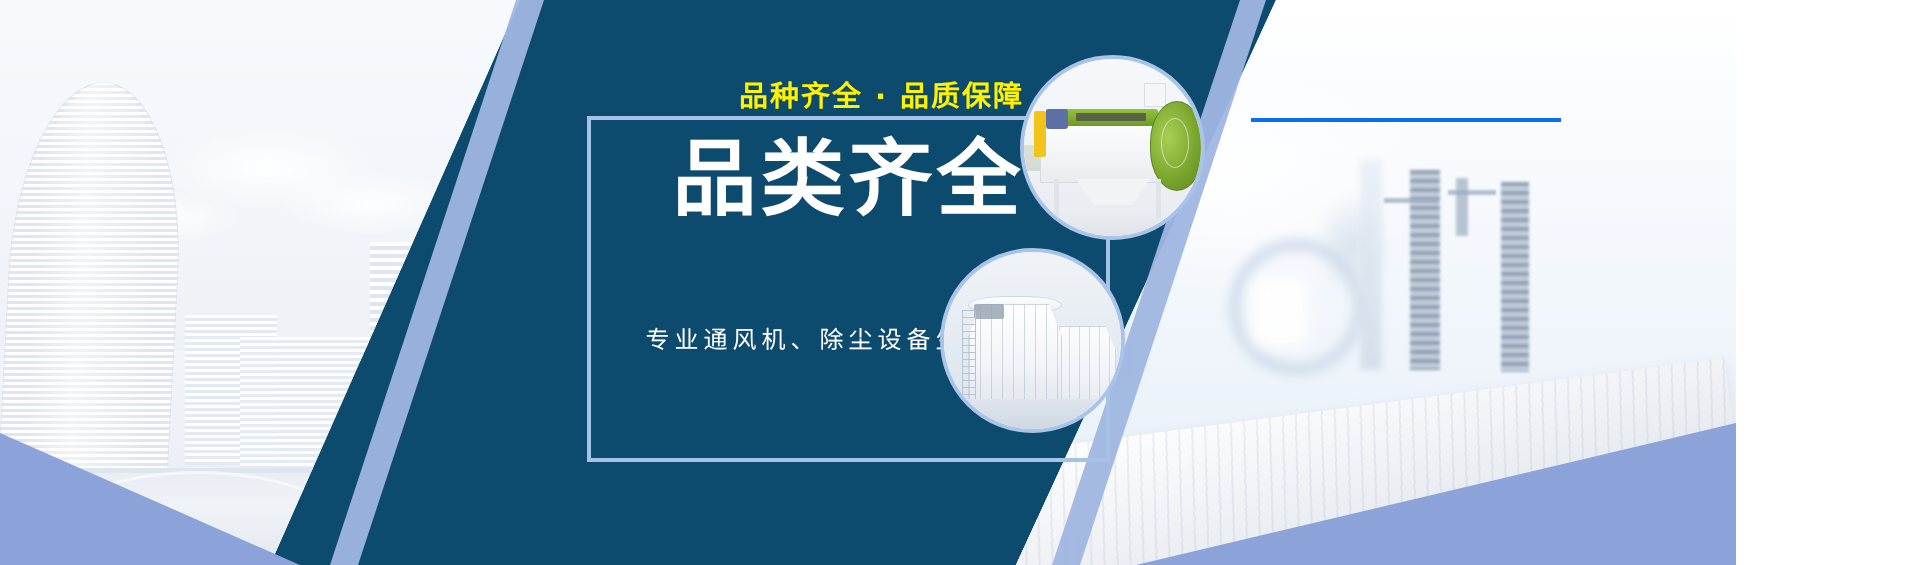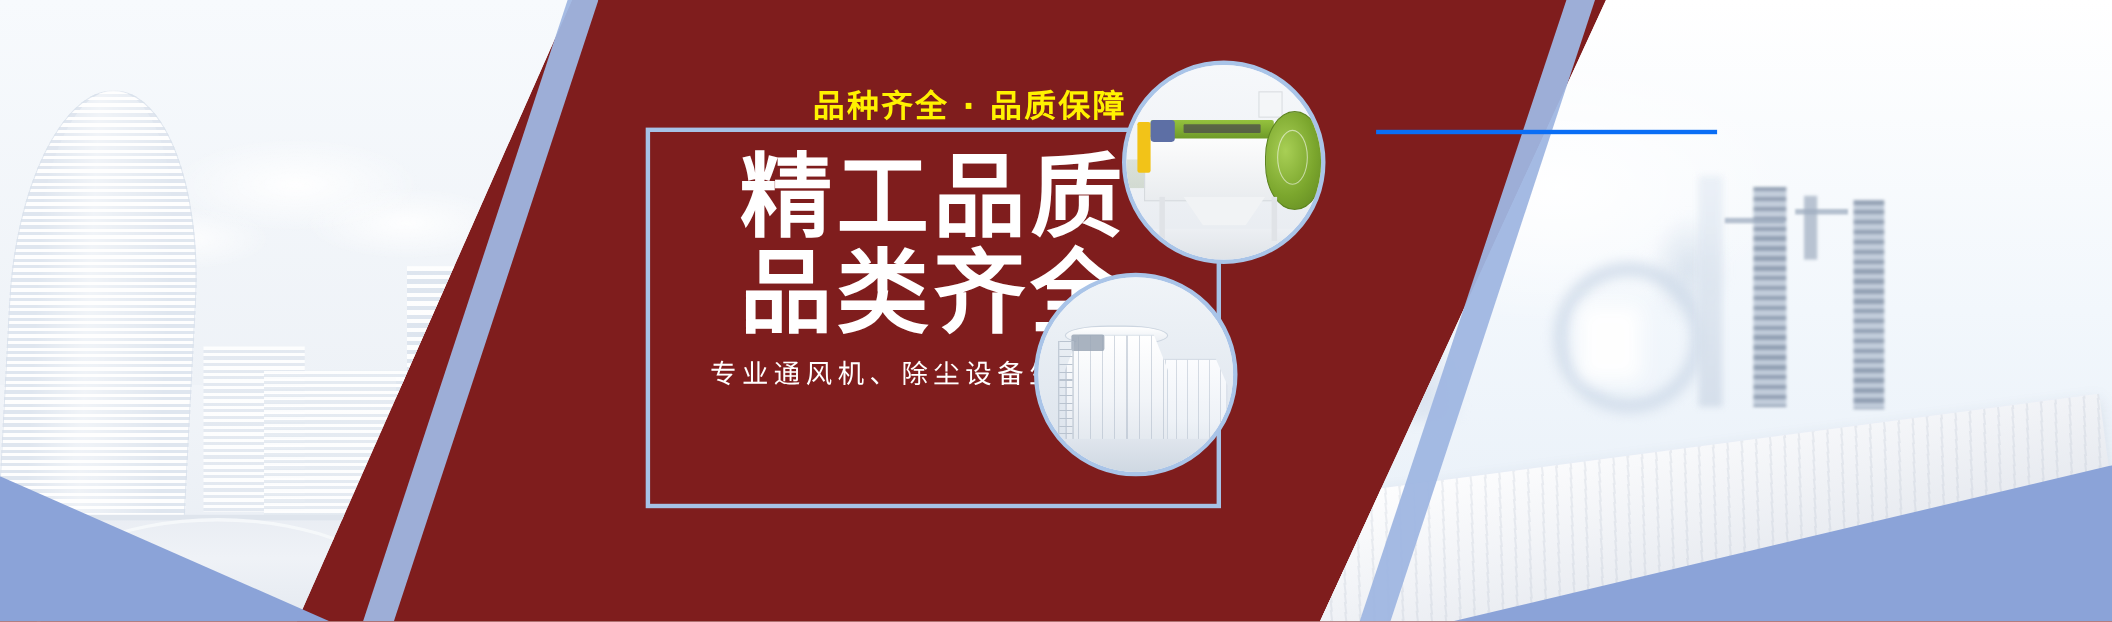--- a/index.html
+++ b/index.html
@@ -3,24 +3,24 @@
 <meta charset="utf-8">
 <title>Banner</title>
 <style>
   html,body{margin:0;padding:0;}
   body{
     font-family:"Liberation Sans","DejaVu Sans",sans-serif;
     background:#ffffff;
   }
   #banner{
     position:relative;
-    width:1920px;
+    width:1736px;
     height:565px;
     overflow:hidden;
-    background:#7f1d1d;
+    background:#0c4a6e;
   }
 
   
   .left-photo{
     position:absolute;
     left:0; top:0;
     width:560px; height:565px;
     overflow:hidden;
     -webkit-clip-path:polygon(0 0, 520px 0, 270px 565px, 0 565px);
     clip-path:polygon(0 0, 520px 0, 270px 565px, 0 565px);
@@ -450,21 +450,20 @@
 
   <div class="right-sliver"></div>
 
   <div class="frame">
     <div class="frame-notch"></div>
   </div>
 
   <div class="eyebrow">品种齐全 · 品质保障</div>
 
   <div class="headline">
-    <span class="hl-line">精工品质</span>
     <span class="hl-line">品类齐全</span>
   </div>
 
   <div class="tagline">专业通风机、除尘设备生产厂家</div>
 
   <div class="pcircle pcircle-1">
     <div class="p1-bg"></div>
     <div class="p1-grass"></div>
     <div class="p1-base"></div>
     <div class="p1-duct"></div>

